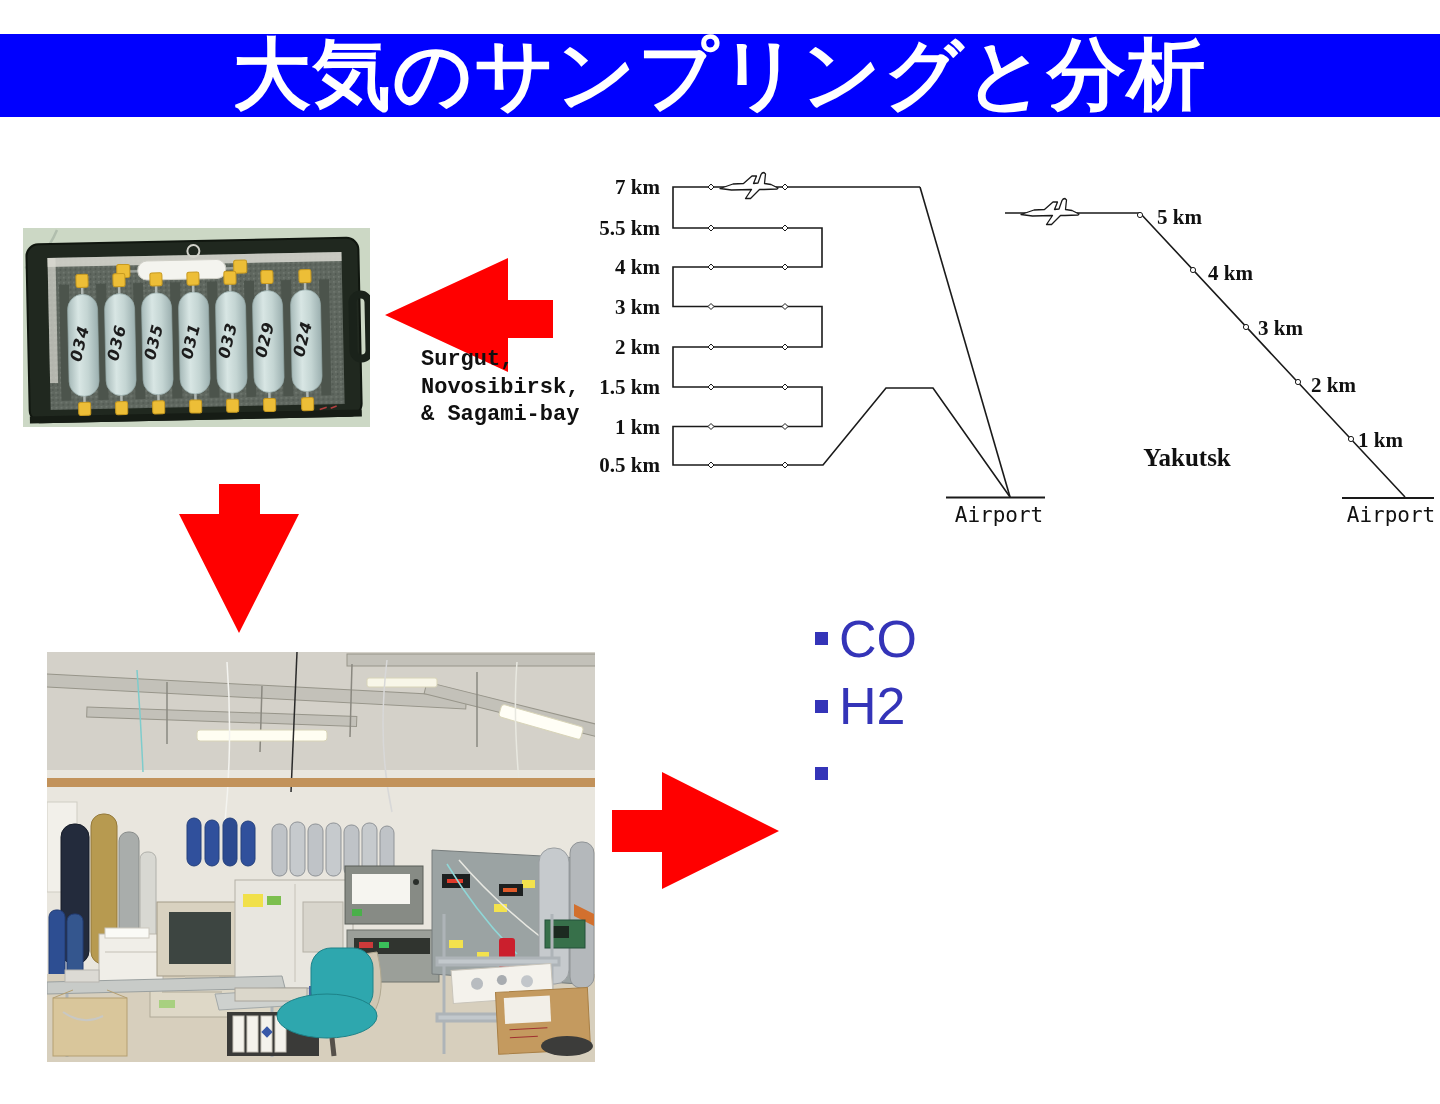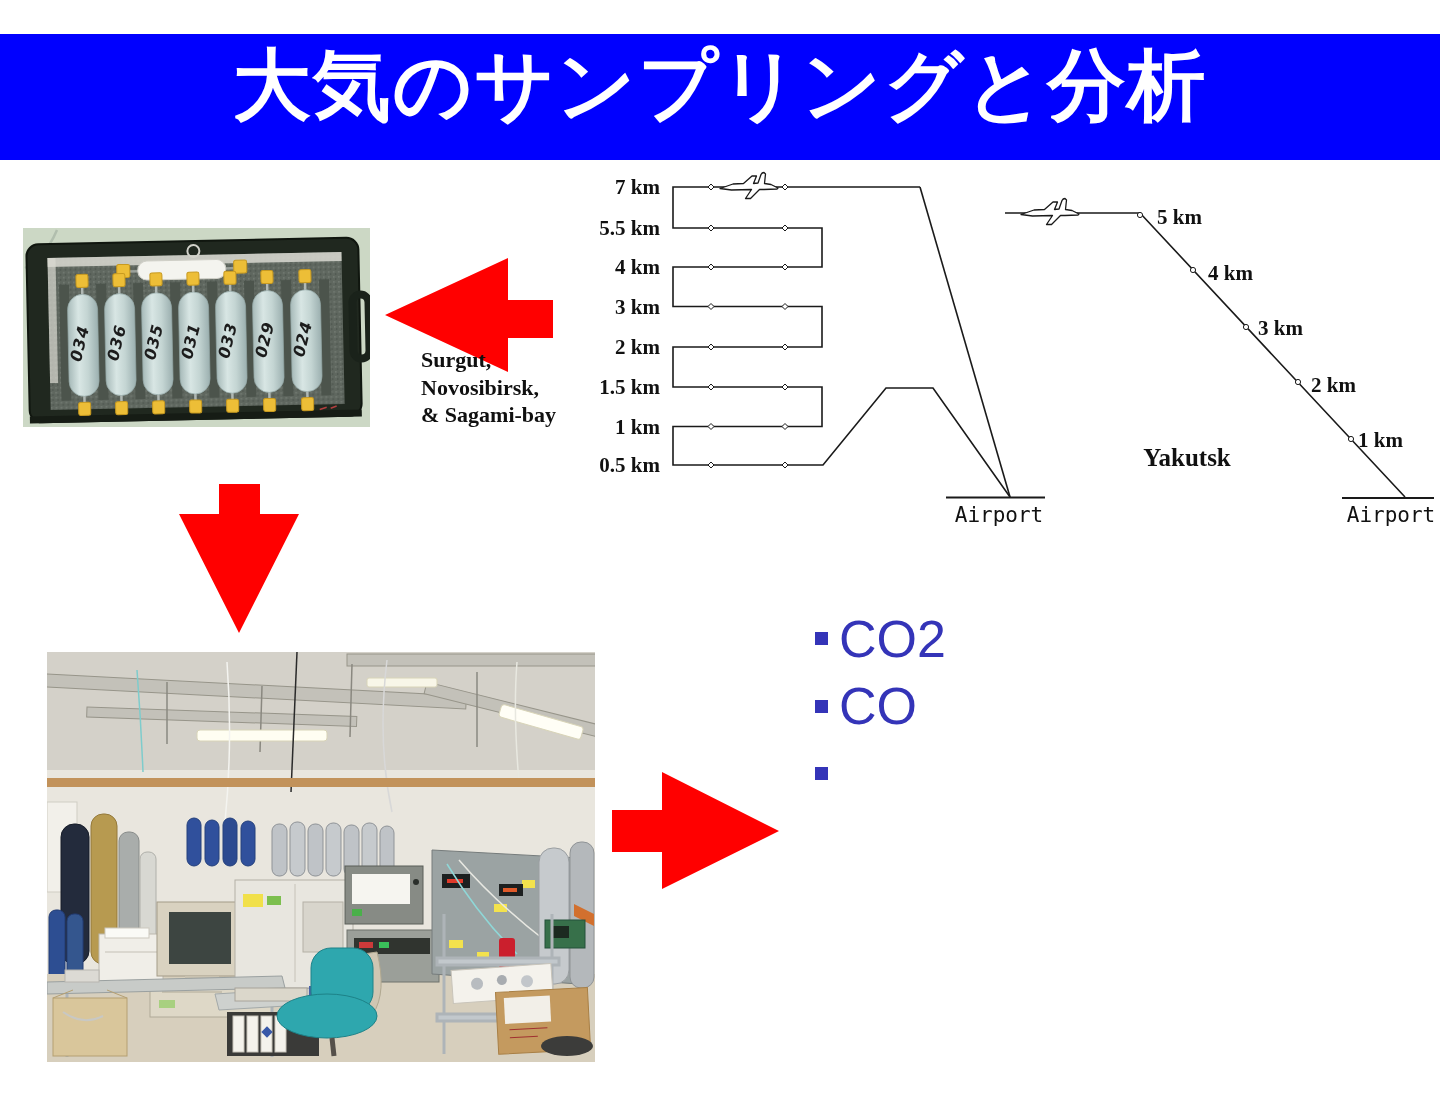--- a/index.html
+++ b/index.html
@@ -1,23 +1,23 @@
 <!DOCTYPE html>
 <html><head>
 <meta charset="utf-8">
 <style>
   html,body{margin:0;padding:0;background:#fff;}
   .slide{position:relative;width:1440px;height:1104px;background:#ffffff;overflow:hidden;
          font-family:"Liberation Sans",sans-serif;}
-  .banner{position:absolute;left:0;top:34px;width:1440px;height:126px;background:#0000FF;
-          display:flex;justify-content:center;}
+  .banner{position:absolute;left:0;top:34px;width:1440px;height:83px;background:#0000FF;
+          display:flex;align-items:center;justify-content:center;}
   .banner .title{color:#ffffff;font-size:78px;font-weight:bold;letter-spacing:2px;white-space:nowrap;}
   .abs{position:absolute;}
   .sites{position:absolute;left:421px;top:346px;color:#101010;
-         font-family:Liberation Serif, serif;font-weight:bold;font-size:22px;line-height:27.5px;}
+         font-family:Liberation Mono, monospace;font-weight:bold;font-size:22px;line-height:27.5px;}
   .species{position:absolute;left:815px;top:605px;}
   .species-item{display:flex;align-items:center;height:67.4px;color:#3434B8;font-size:52px;
                 font-family:"Liberation Sans",sans-serif;white-space:nowrap;}
   .species-item .sq{width:13px;height:13px;background:#3434B8;margin-right:11px;flex:none;}
   
   .alt{font-family:"Liberation Serif",serif;font-weight:bold;font-size:21px;fill:#111;}
   .alt-r{font-family:"Liberation Serif",serif;font-weight:bold;font-size:21px;fill:#111;}
   .airport{font-family:"DejaVu Sans Mono",monospace;font-size:21px;fill:#111;}
   .yakutsk{font-family:"Liberation Serif",serif;font-weight:bold;font-size:25px;fill:#111;}
   .flask-num{font-family:"DejaVu Sans",sans-serif;font-weight:bold;font-style:italic;
@@ -378,24 +378,24 @@
     <ellipse cx="520" cy="394" rx="26" ry="10" fill="#3c3c3a"></ellipse>
   </svg>
 
   <svg class="abs" style="left:610px;top:770px;" width="172" height="120" viewBox="0 0 172 120">
     <polygon points="2,40 52,40 52,2 169,61 52,119 52,82 2,82" fill="#FF0000"></polygon>
   </svg>
 
   <div class="species">
     <div class="species-item">
       <span class="sq"></span>
-      <span>CO2</span>
+      <span>CO</span>
     </div>
     <div class="species-item">
       <span class="sq"></span>
-      <span>CO</span>
+      <span>H2</span>
     </div>
     <div class="species-item">
       <span class="sq"></span>
     </div>
   </div>
 
 </div>
 
 </body></html>

